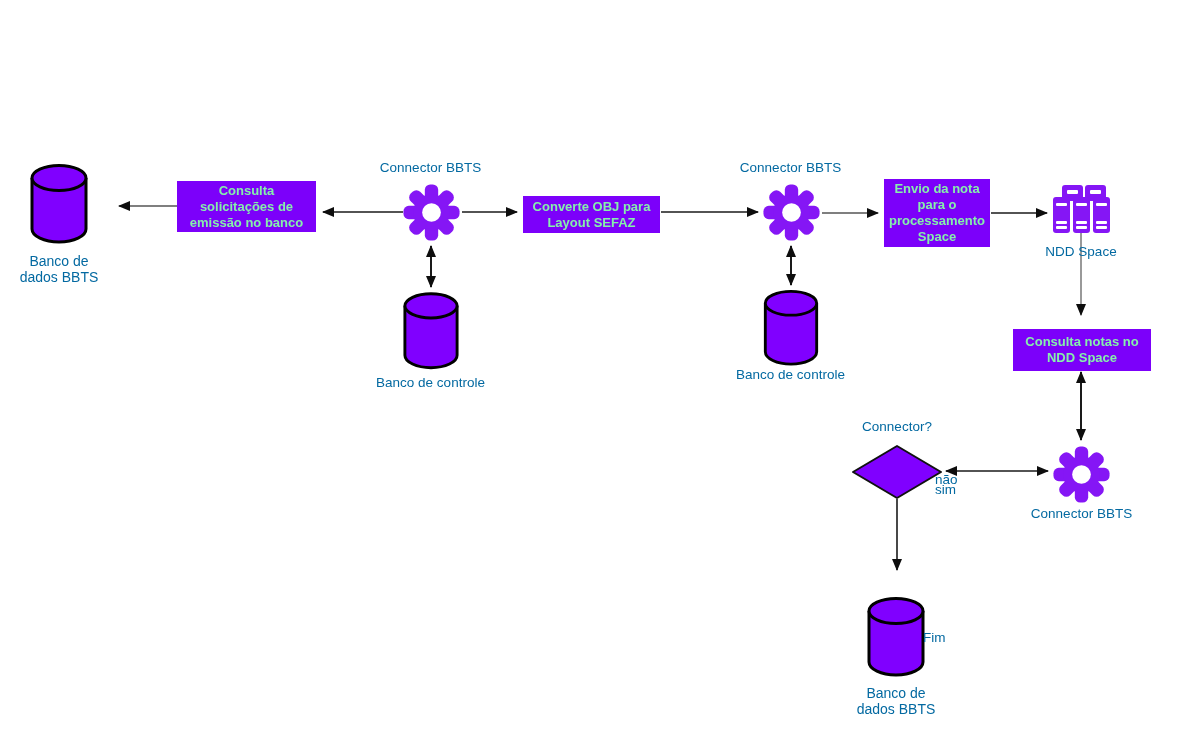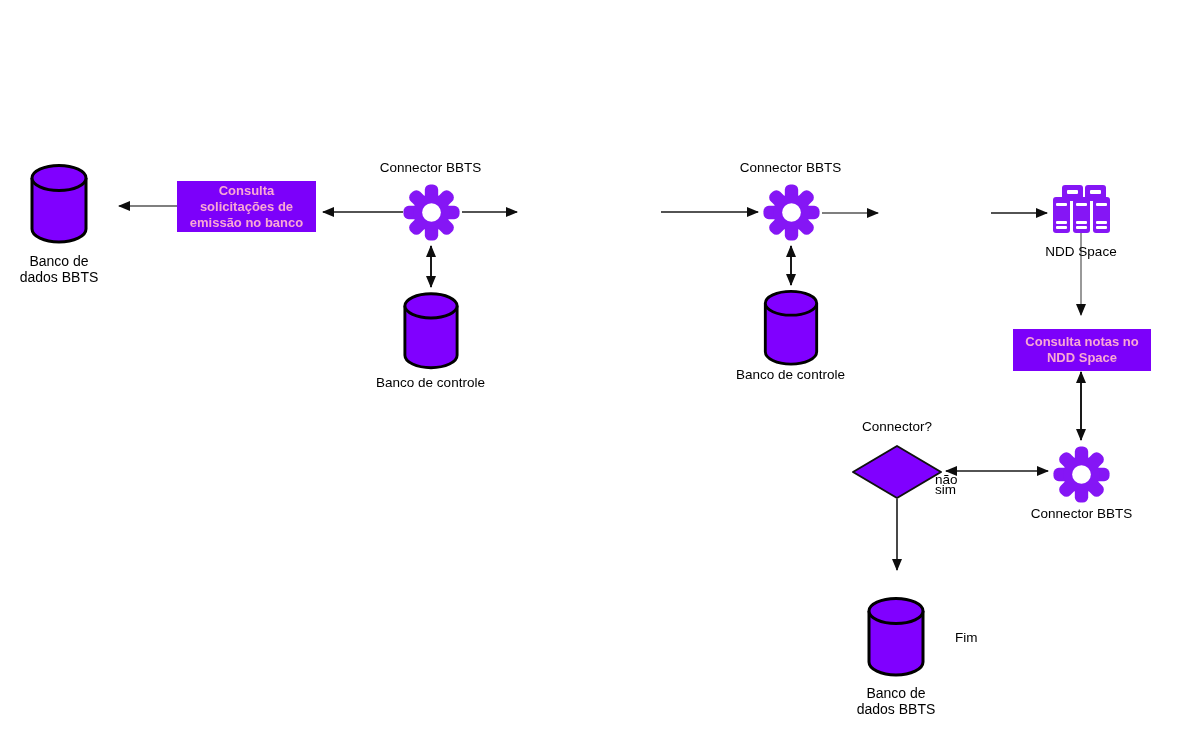--- a/index.html
+++ b/index.html
@@ -3,27 +3,27 @@
 <meta charset="utf-8">
 <style>
   html,body { margin:0; padding:0; background:#ffffff; }
   .canvas {
     position:relative; width:1178px; height:753px; background:#ffffff;
     font-family:"Liberation Sans", sans-serif; overflow:hidden;
   }
   .wires { position:absolute; left:0; top:0; width:1178px; height:753px; pointer-events:none; }
 
   .pbox {
-    position:absolute; background:#7c00fa; color:#f9a8d4;
+    position:absolute; background:#7c00fa; color:#86efac;
     font-weight:bold; font-size:13px; line-height:16px;
     display:flex; align-items:center; justify-content:center;
     text-align:center; white-space:pre-line;
   }
   .lbl {
-    position:absolute; font-size:13.5px; line-height:16px; color:#000000;
+    position:absolute; font-size:13.5px; line-height:16px; color:#0369a1;
     text-align:center; white-space:pre-line;
   }
   .lbl.bold { font-weight:normal; font-size:14px; line-height:16px; }
   .lbl.left { text-align:left; }
 
   .cylsvg, .diamondsvg, .gear { position:absolute; display:block; }
 
   
   .ndd { position:absolute; left:1053px; top:185px; width:58px; height:48px; }
   .ndd .tab { position:absolute; top:0; width:21px; height:16px; background:#8516f5; border-radius:3px; }
@@ -81,39 +81,45 @@
     </g>
     <circle cx="32" cy="32" r="10.5" fill="#ffffff"></circle>
   </svg>
 
   <svg class="cylsvg" style="left:402px; top:291px;" width="58" height="80" viewBox="0 0 60 82">
     <path d="M3 15 v51 a27 13 0 0 0 54 0 V15" fill="#8000ff" stroke="#000000" stroke-width="3" stroke-linejoin="round"></path>
     <ellipse cx="30" cy="15" rx="27" ry="12.5" fill="#8000ff" stroke="#000000" stroke-width="3"></ellipse>
   </svg>
   <div class="lbl" style="left:353px; top:375px; width:155px;">Banco de controle</div>
 
+  <div class="pbox" style="left:523px; top:196px; width:137px; height:37px;">Converte OBJ para
+Layout SEFAZ</div>
 
   <div class="lbl" style="left:713px; top:160px; width:155px;">Connector BBTS</div>
   <svg class="gear" style="left:763px; top:184px;" width="57" height="57" viewBox="0 0 64 64">
     <g transform="translate(32,32)" fill="#8516f5">
       <rect x="-7.5" y="-31.5" width="15" height="63" rx="6"></rect>
       <rect x="-7.5" y="-31.5" width="15" height="63" rx="6" transform="rotate(45)"></rect>
       <rect x="-7.5" y="-31.5" width="15" height="63" rx="6" transform="rotate(90)"></rect>
       <rect x="-7.5" y="-31.5" width="15" height="63" rx="6" transform="rotate(135)"></rect>
       <circle r="20.5"></circle>
     </g>
     <circle cx="32" cy="32" r="10.5" fill="#ffffff"></circle>
   </svg>
 
   <svg class="cylsvg" style="left:762px; top:289px;" width="58" height="78" viewBox="0 0 60 82">
     <path d="M3 15 v51 a27 13 0 0 0 54 0 V15" fill="#8000ff" stroke="#000000" stroke-width="3" stroke-linejoin="round"></path>
     <ellipse cx="30" cy="15" rx="27" ry="12.5" fill="#8000ff" stroke="#000000" stroke-width="3"></ellipse>
   </svg>
   <div class="lbl" style="left:713px; top:367px; width:155px;">Banco de controle</div>
 
+  <div class="pbox" style="left:884px; top:179px; width:106px; height:68px;">Envio da nota
+para o
+processamento
+Space</div>
 
   <div class="ndd">
     <div class="tab t1">
         <i></i>
       </div>
     <div class="tab t2">
         <i></i>
       </div>
     <div class="col c1">
         <i class="dt"></i>
@@ -154,15 +160,15 @@
   </svg>
   <div class="lbl left" style="left:935px; top:441px; width:45px;margin-top:31px;">não</div>
   <div class="lbl left" style="left:935px; top:482px; width:45px;">sim</div>
 
   <svg class="cylsvg" style="left:865px; top:596px;" width="62" height="82" viewBox="0 0 60 82">
     <path d="M3 15 v51 a27 13 0 0 0 54 0 V15" fill="#8000ff" stroke="#000000" stroke-width="3" stroke-linejoin="round"></path>
     <ellipse cx="30" cy="15" rx="27" ry="12.5" fill="#8000ff" stroke="#000000" stroke-width="3"></ellipse>
   </svg>
   <div class="lbl bold" style="left:841px; top:685px; width:110px;">Banco de
 dados BBTS</div>
-  <div class="lbl left" style="left:955px; top:630px; width:50px;">Fim</div>
+  <div class="lbl left" style="left:923px; top:630px; width:50px;">Fim</div>
 
 </div>
 
 </body></html>

